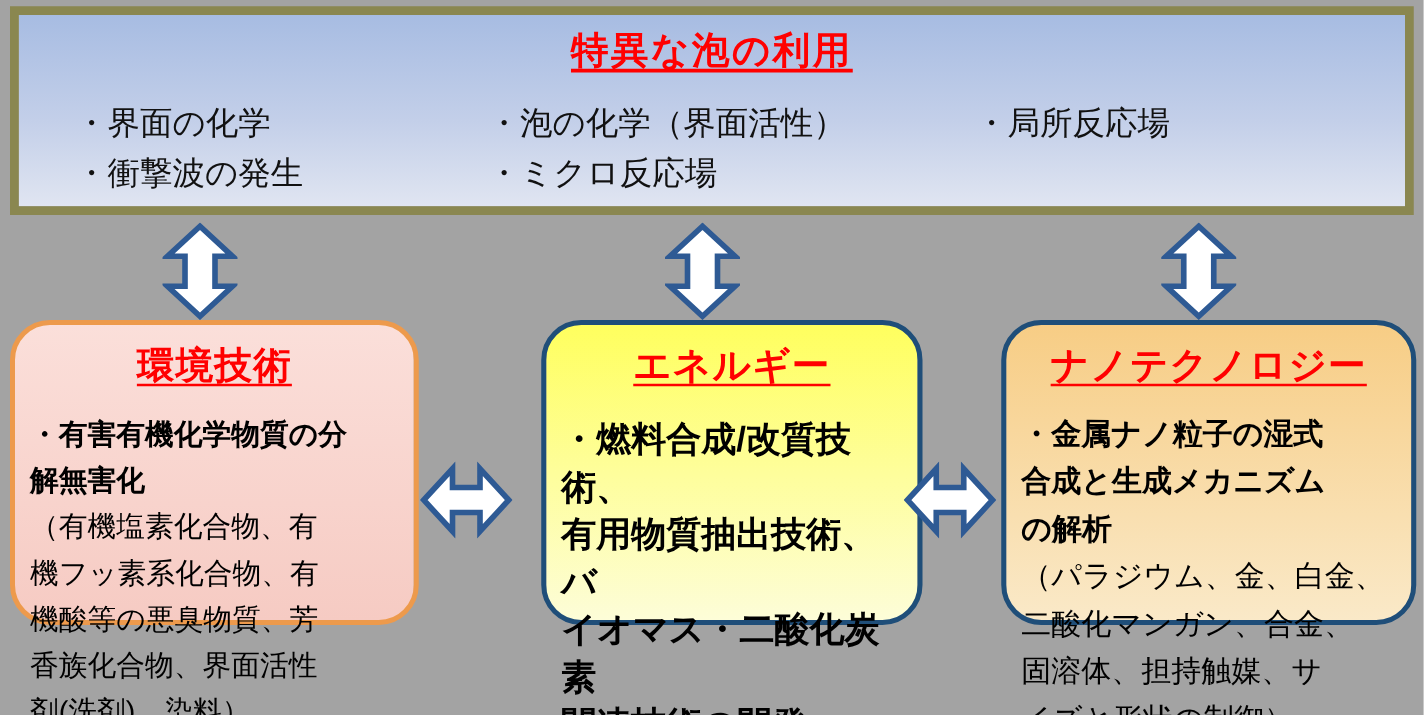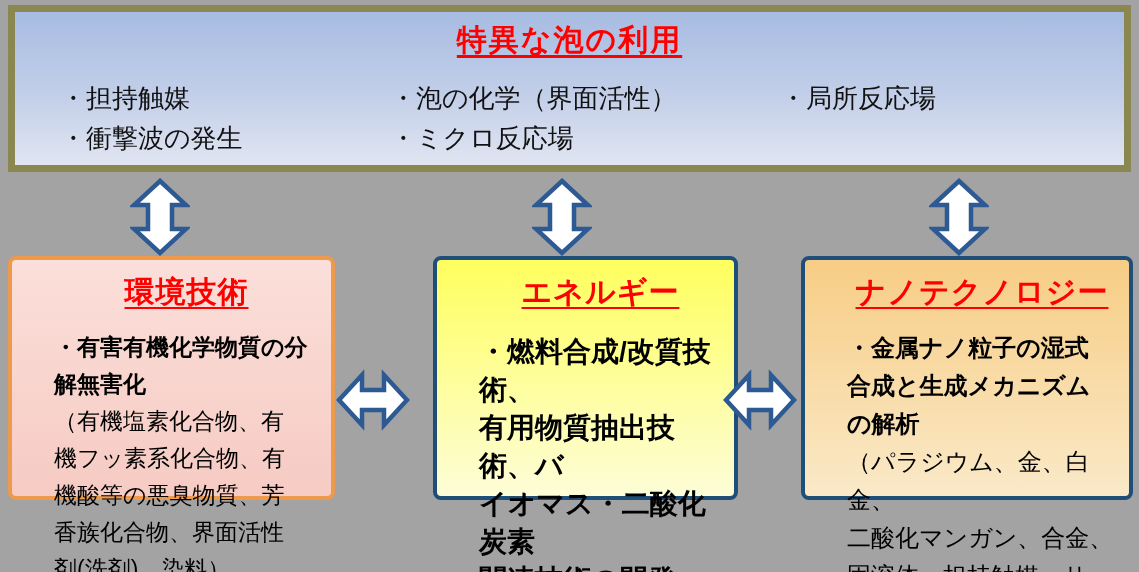--- a/index.html
+++ b/index.html
@@ -22,22 +22,21 @@
     letter-spacing:2px;
   }
   .tcol { position:absolute; top:66px; font-size:26px; line-height:40px; color:#111111; white-space:nowrap; }
   .tcol1 { left:45px; }
   .tcol2 { left:375px; }
   .tcol3 { left:765px; }
 
   
   .box {
     position:absolute; top:256px; height:244px; box-sizing:border-box;
-    border-radius:8px;
-    padding-left:30px;
+    border-radius:32px;
   }
   .box-env {
     left:8px; width:327px;
     border:4px solid var(--env_border);
     background:linear-gradient(to bottom, var(--env_bg_start), var(--env_bg_end));
   }
   .box-energy {
     left:433px; width:305px;
     border:4px solid var(--energy_border);
     background:linear-gradient(to bottom, var(--energy_bg_start), var(--energy_bg_end));
@@ -71,21 +70,21 @@
   .arrow-shape { fill:var(--arrow_fill); stroke:var(--arrow_stroke); stroke-width:4.5; stroke-linejoin:miter; }
 </style>
 </head>
 <body>
 
 <div class="canvas">
 
   <div class="top-box">
     <div class="top-title">特異な泡の利用</div>
     <div class="tcol tcol1">
-      <div>・担持触媒</div>
+      <div>・界面の化学</div>
       <div>・衝撃波の発生</div>
     </div>
     <div class="tcol tcol2">
       <div>・泡の化学（界面活性）</div>
       <div>・ミクロ反応場</div>
     </div>
     <div class="tcol tcol3">
       <div>・局所反応場</div>
     </div>
   </div>

